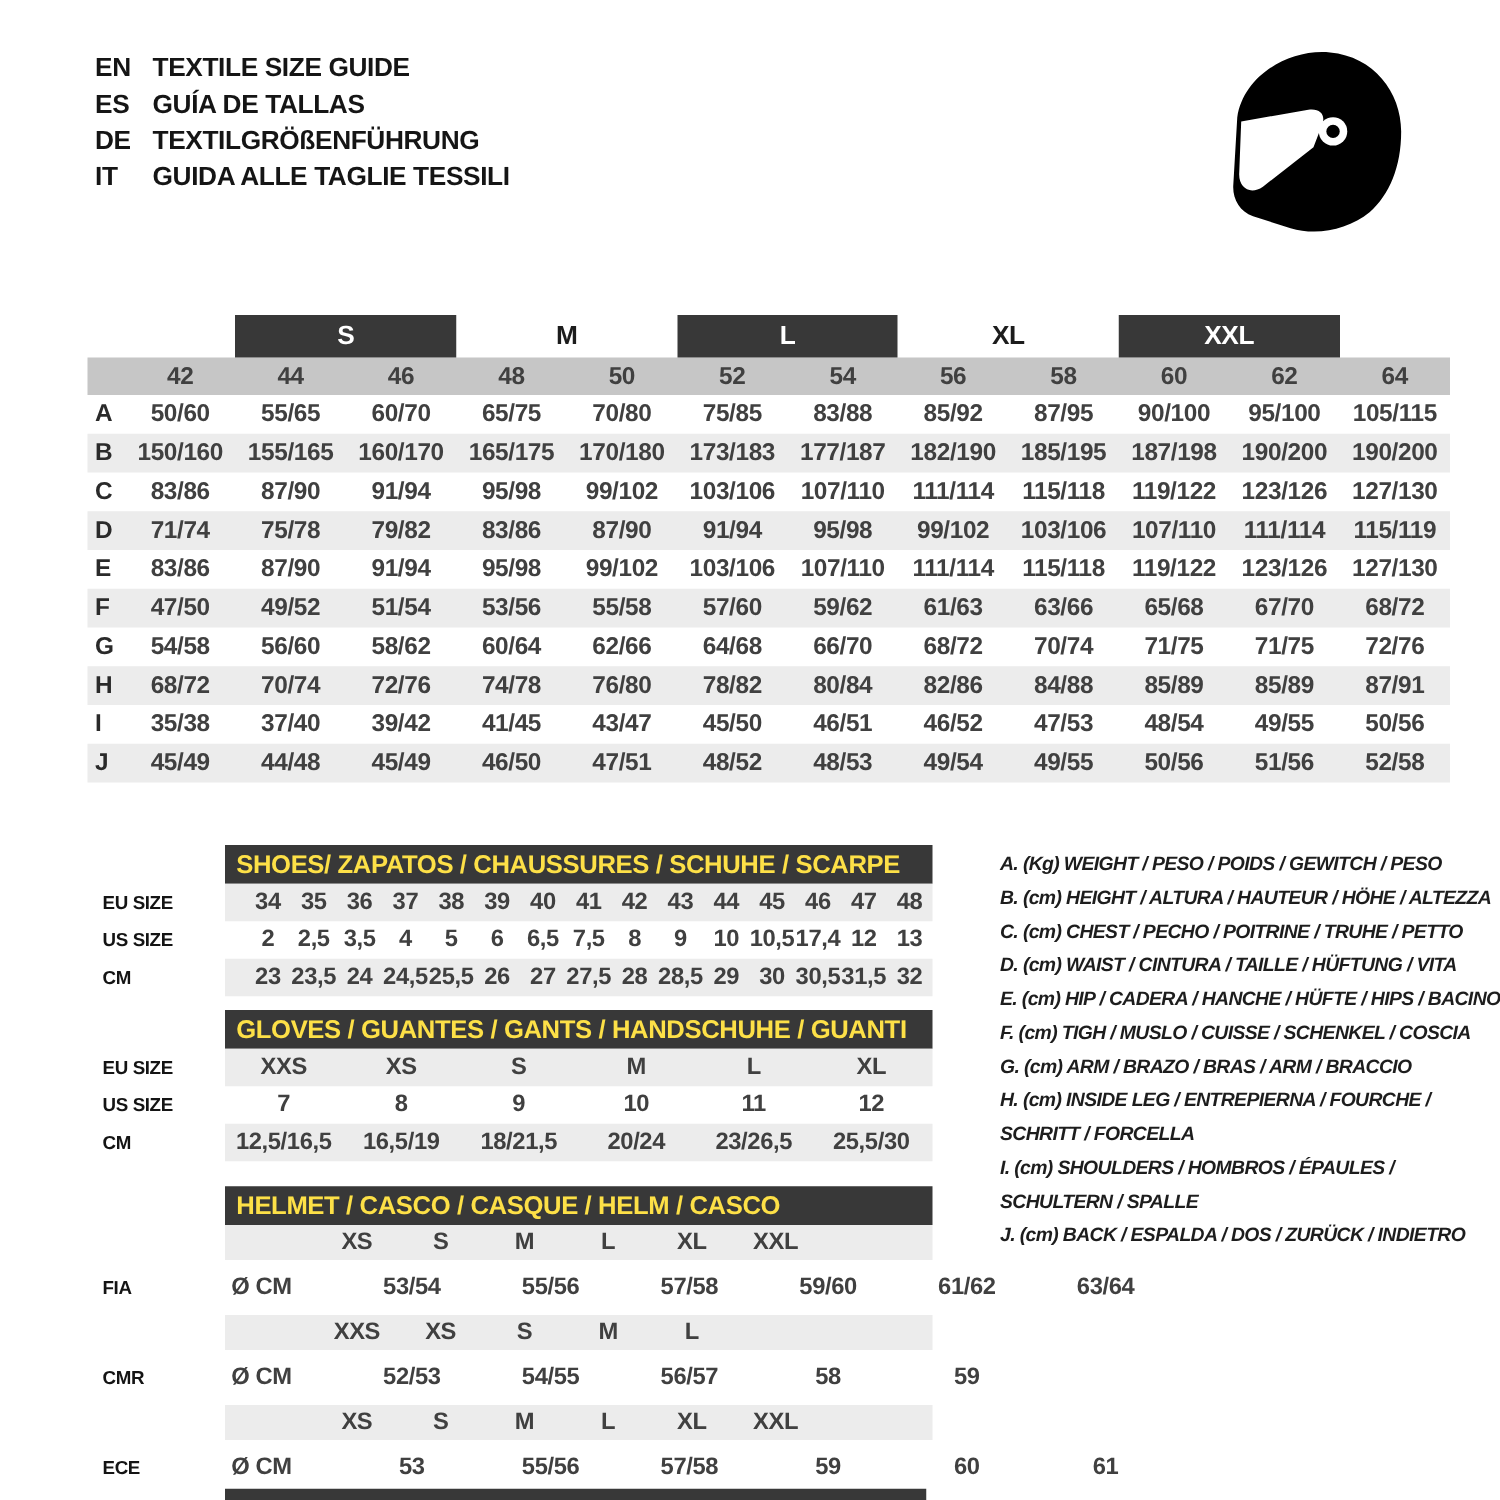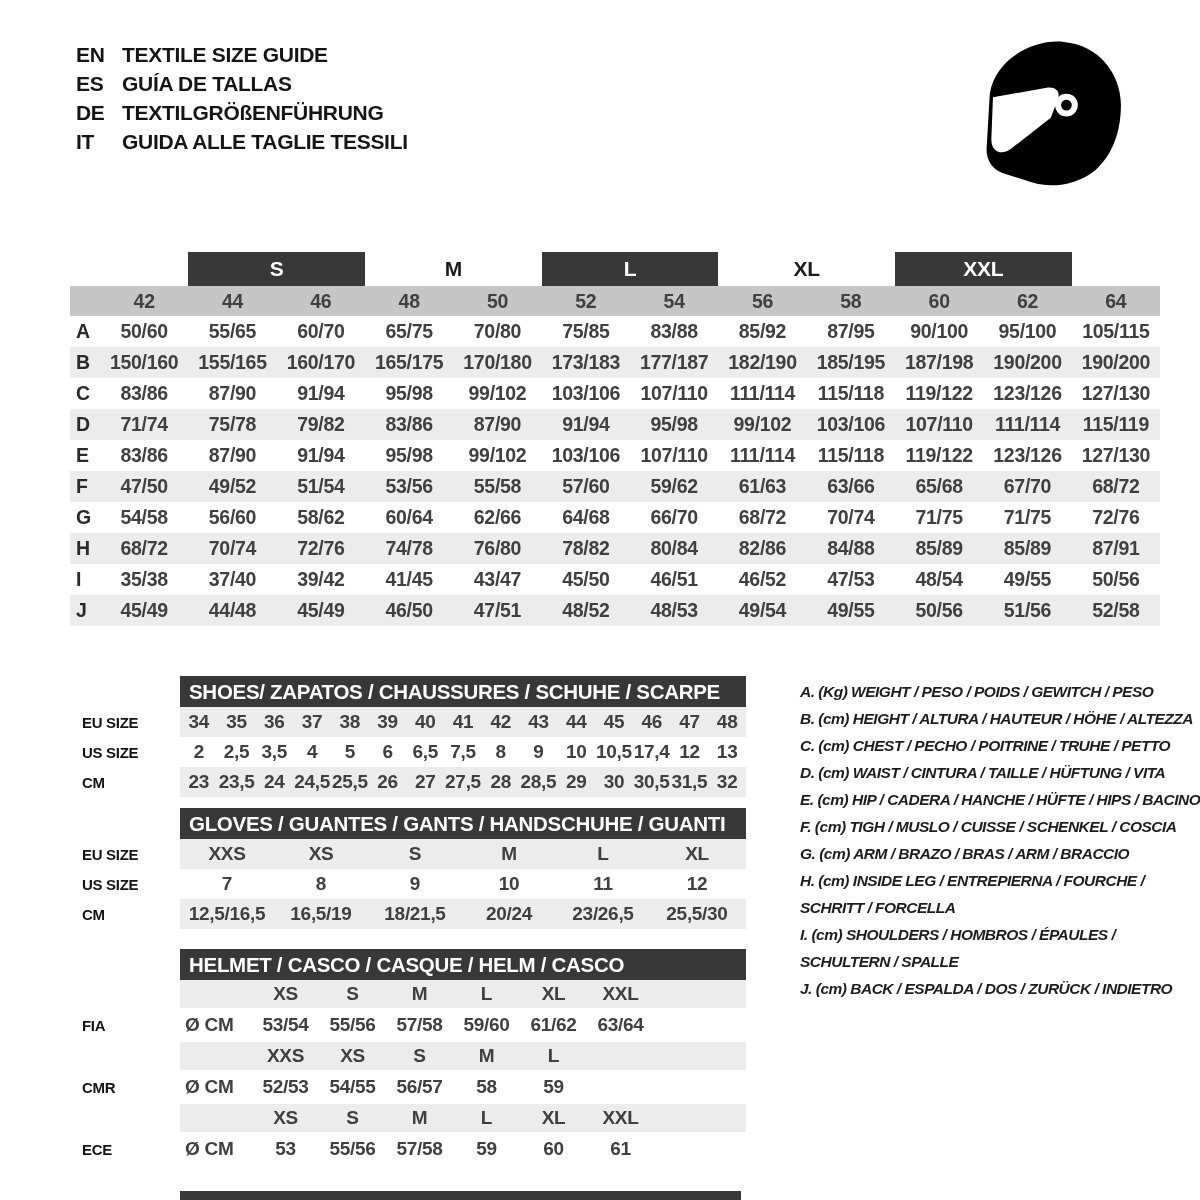--- a/index.html
+++ b/index.html
@@ -24,33 +24,33 @@
   .numbers-row{background:#c6c6c6;height:30px;}
   .num-cell,.val-cell{display:flex;align-items:center;justify-content:center;font-size:19.5px;color:#404040;}
   .data-row{height:31px;}
   .data-row.alt{background:#ececec;}
   .letter-cell{display:flex;align-items:center;padding-left:6px;font-size:19.5px;color:#2a2a2a;}
   
   .sect{position:absolute;left:70px;width:676px;}
   .sect-shoes{top:676px;}
   .sect-gloves{top:808px;text-align:right;}
   .sect-helmet{top:949px;}
-  .sect-bar{margin-left:110px;height:31px;background:#383838;color:#ffffff;
+  .sect-bar{margin-left:110px;height:31px;background:#383838;color:#fde047;
     display:flex;align-items:center;padding-left:9px;font-size:20.5px;}
   .srow{display:grid;grid-template-columns:110px 1fr;}
   .srow-label{display:flex;align-items:center;padding-left:12px;font-size:15px;color:#141414;}
   .srow-band{display:grid;height:30px;}
   .band-gray{background:#ececec;}
-  .band-shoes{grid-template-columns:repeat(15,1fr);}
+  .band-shoes{grid-template-columns:repeat(15,1fr);padding-left:16px;}
   .band-gloves{grid-template-columns:repeat(6,94px);}
   .band-helmet{grid-template-columns:72px repeat(6,67px) 1fr;}
   .cell{display:flex;align-items:center;justify-content:center;font-size:19px;color:#404040;}
   .unit-cell{justify-content:flex-start;padding-left:5px;}
   .helmet-sizes .srow-band{height:28px;}
-  .helmet-values .srow-band{height:34px;}
+  .helmet-values .srow-band{height:44px;gap:44px;}
   
   .legend{position:absolute;left:800px;top:678px;width:390px;
     font-size:15.5px;line-height:27px;color:#1d1d1d;letter-spacing:-0.5px;}
   .legend-line{white-space:nowrap;font-style:italic;}
   
   .bottom-bar{position:absolute;left:180px;top:1191px;width:561px;height:9px;background:#383838;}
 </style>
 </head>
 <body>
 

